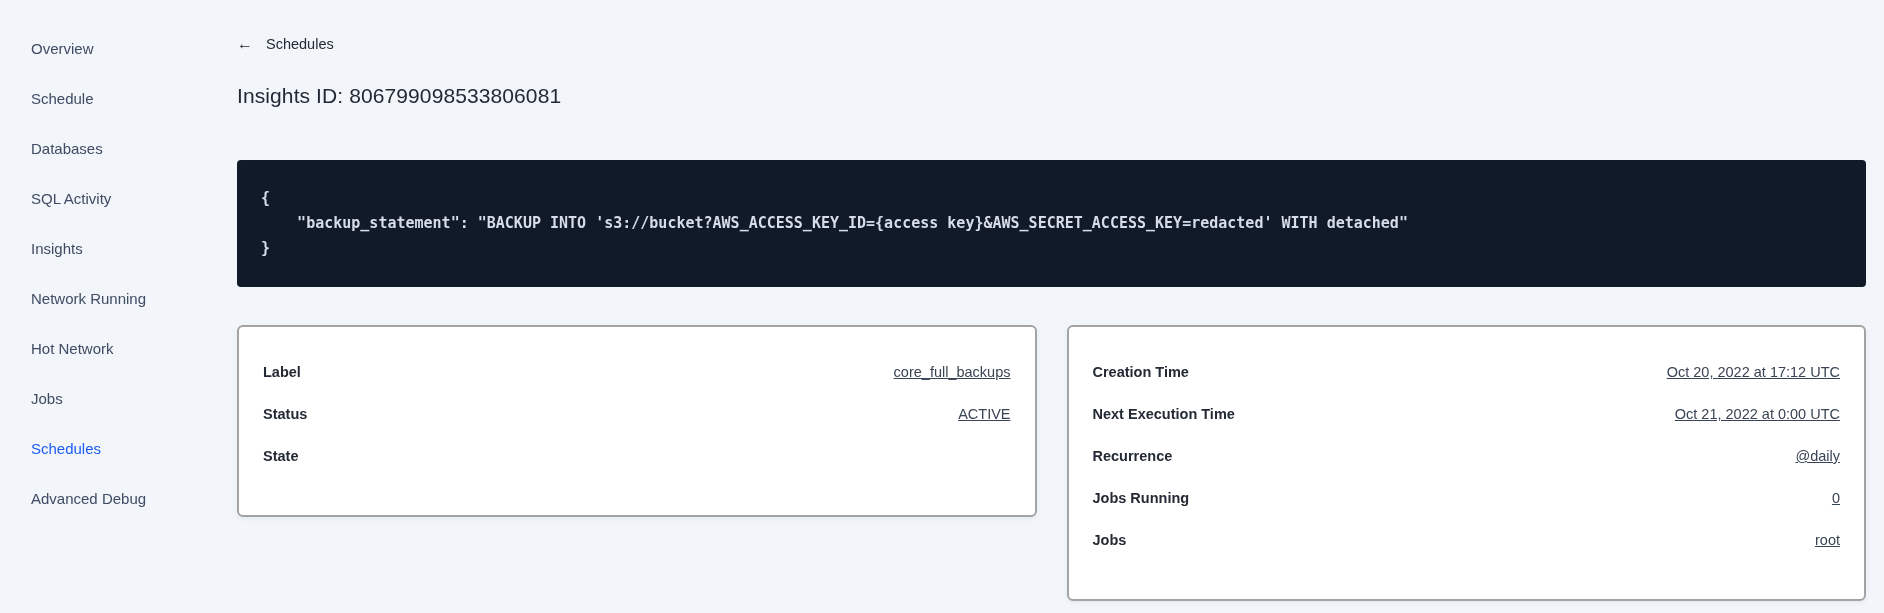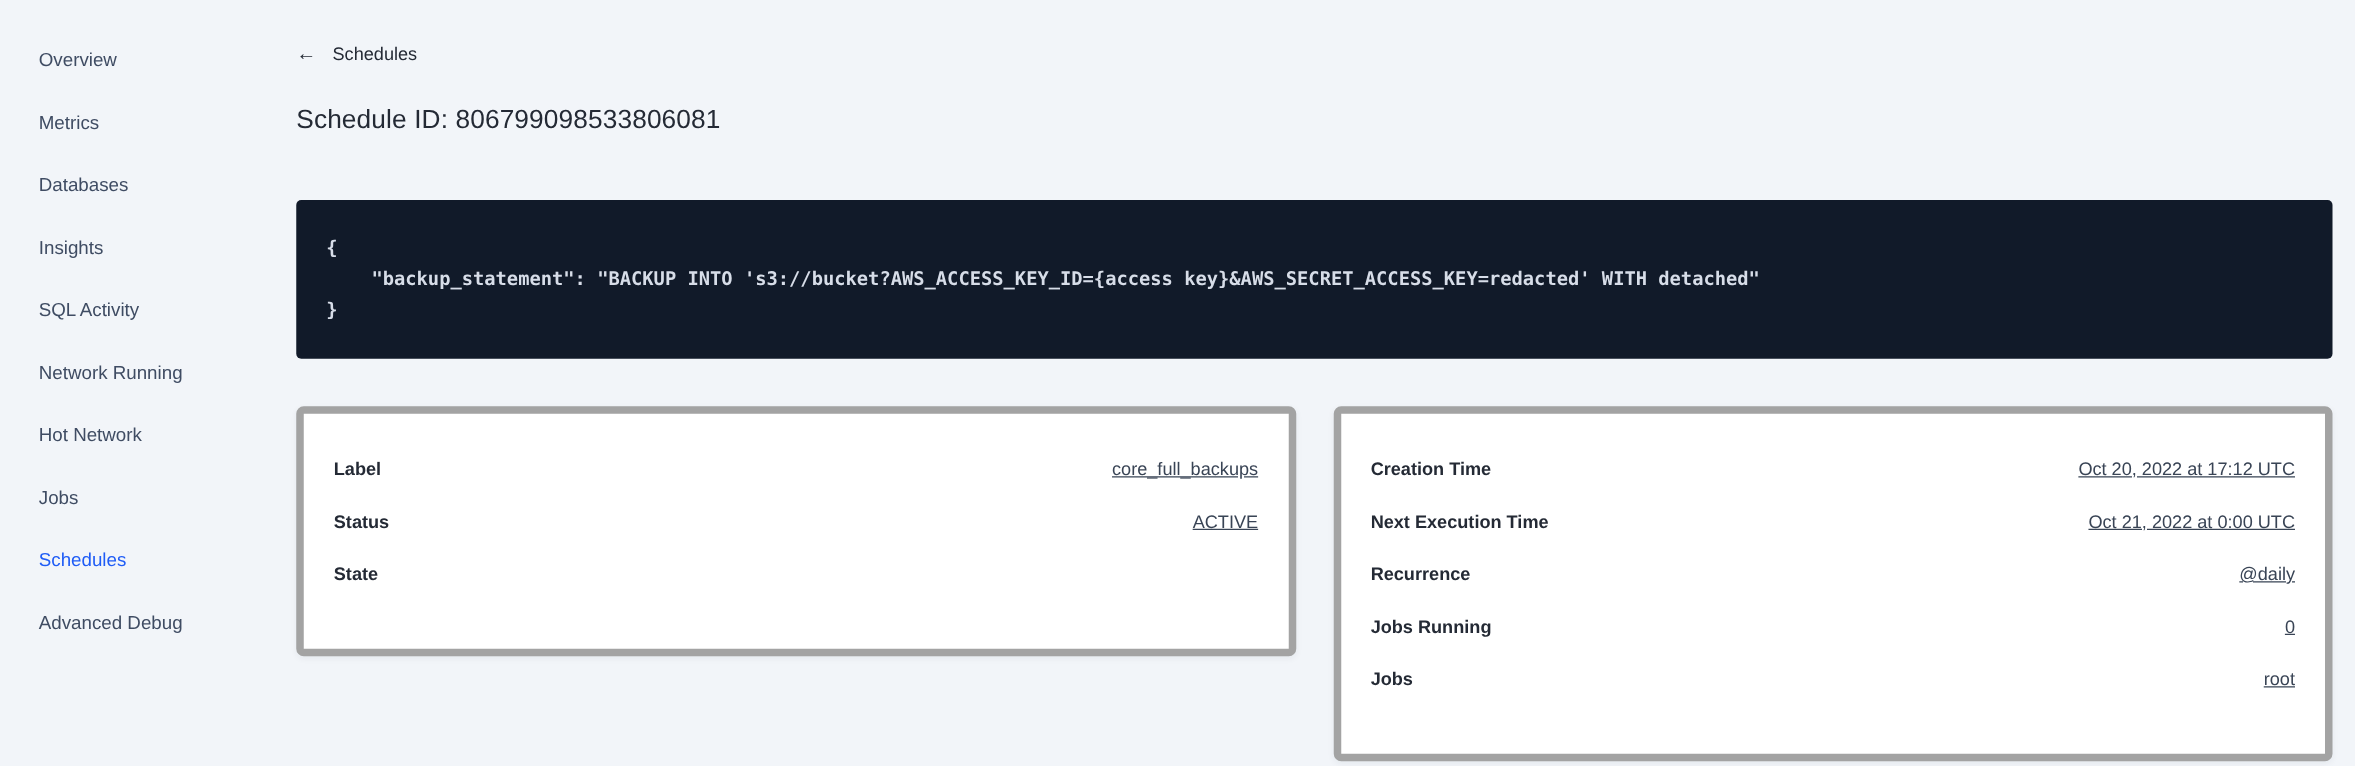--- a/index.html
+++ b/index.html
@@ -69,21 +69,21 @@
 
   .cards {
     margin-top: 38px;
     display: flex;
     gap: 30px;
     align-items: flex-start;
   }
   .card {
     flex: 1 1 0;
     background: #ffffff;
-    border: 6px solid #a3a3a3;
+    border: 2px solid #a3a3a3;
     border-radius: 6px;
     box-shadow: 0 2px 5px rgba(24, 42, 66, 0.05);
     padding: 24px 24px 38px 24px;
   }
   .detail-row {
     height: 42px;
     display: flex;
     align-items: center;
     justify-content: space-between;
   }
@@ -99,39 +99,39 @@
     text-decoration: underline;
   }
 </style>
 </head>
 <body>
 
 <div class="app">
 
   <nav class="sidebar">
     <div class="nav-item">Overview</div>
-    <div class="nav-item">Metrics</div>
+    <div class="nav-item">Schedule</div>
     <div class="nav-item">Databases</div>
+    <div class="nav-item">SQL Activity</div>
     <div class="nav-item">Insights</div>
-    <div class="nav-item">SQL Activity</div>
     <div class="nav-item">Network Running</div>
     <div class="nav-item">Hot Network</div>
     <div class="nav-item">Jobs</div>
     <div class="nav-item active">Schedules</div>
     <div class="nav-item">Advanced Debug</div>
   </nav>
 
   <main class="main">
 
     <a class="back-link">
       <span class="arrow">←</span>
       <span>Schedules</span>
     </a>
 
-    <h1 class="page-title">Schedule ID: 806799098533806081</h1>
+    <h1 class="page-title">Insights ID: 806799098533806081</h1>
 
     <div class="code-block">
       <div class="code-line">{</div>
       <div class="code-line">    "backup_statement": "BACKUP INTO 's3://bucket?AWS_ACCESS_KEY_ID={access key}&amp;AWS_SECRET_ACCESS_KEY=redacted' WITH detached"</div>
       <div class="code-line">}</div>
     </div>
 
     <div class="cards">
 
       <section class="card">

